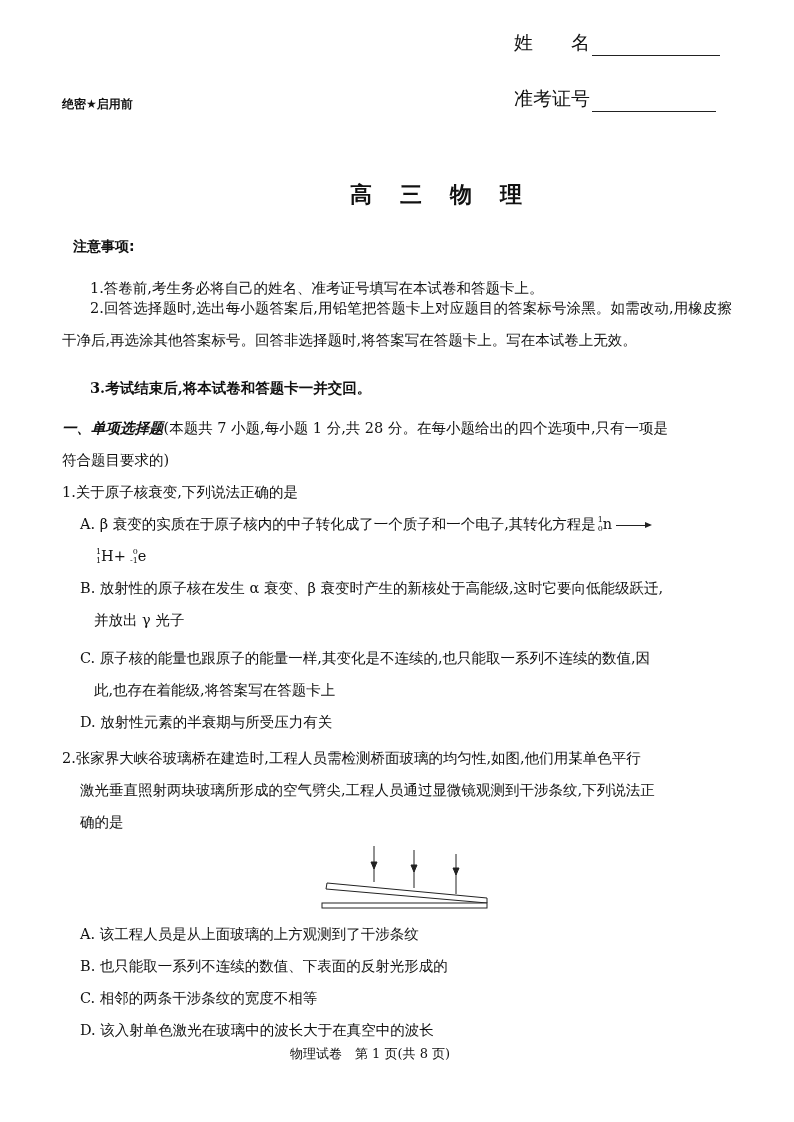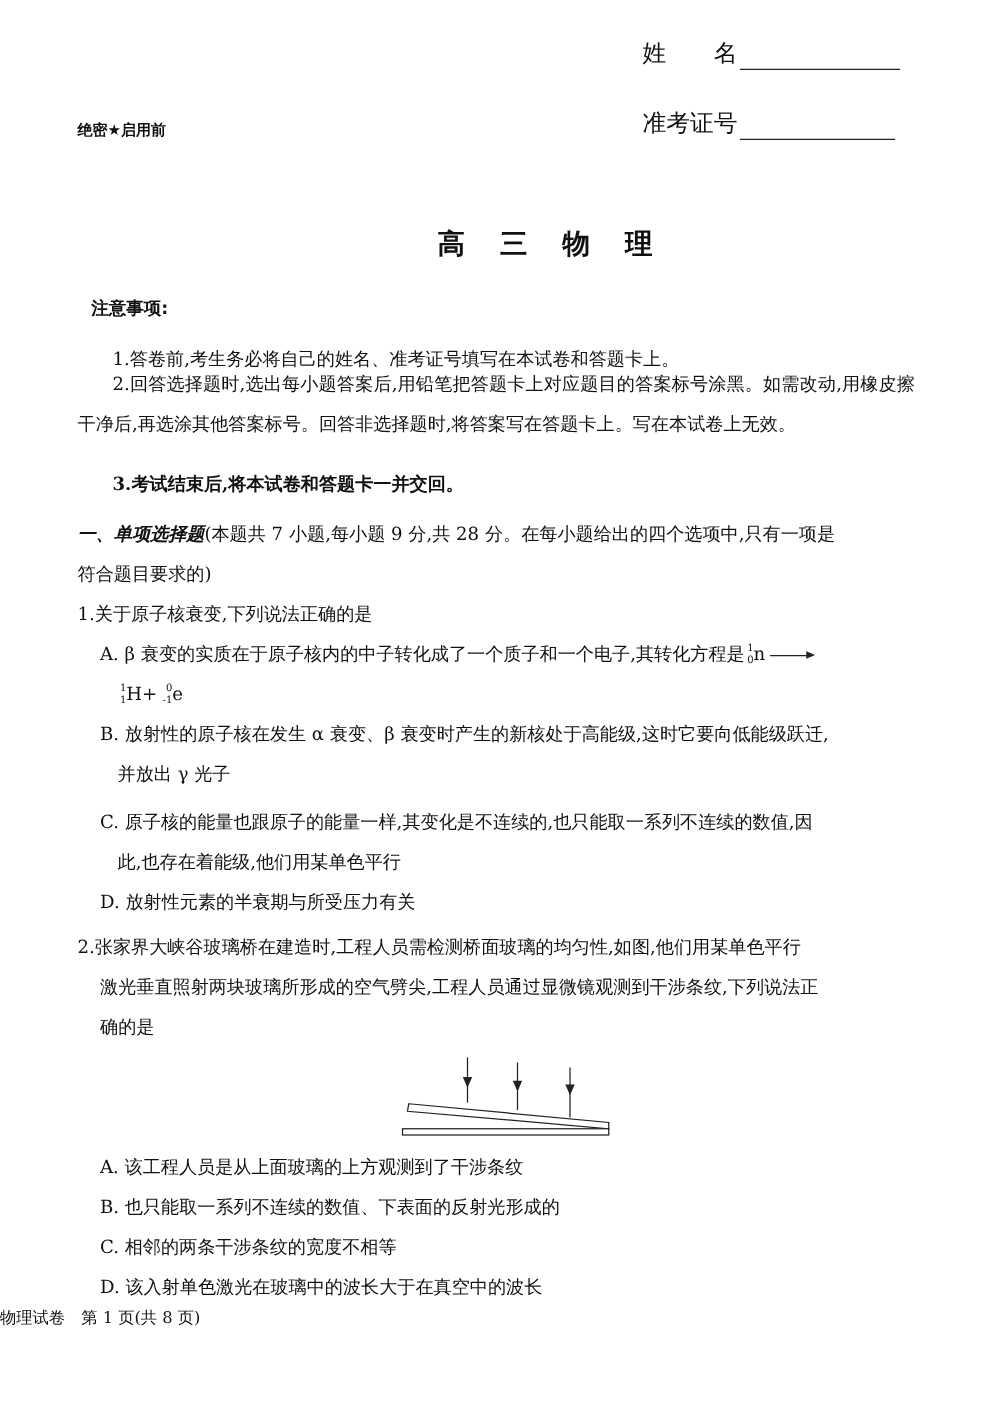--- a/index.html
+++ b/index.html
@@ -22,21 +22,21 @@
   .sec { left: 62px; top: 412px; width: 672px; }
   .sec b { font-family: "DejaVu Sans", sans-serif; font-style: italic; }
   .q { left: 62px; width: 672px; }
   .opt { left: 80px; width: 654px; }
   .opt .cont { padding-left: 14px; }
   .iso { display: inline-block; position: relative; width: 7px; height: 14px; vertical-align: middle; font-size: 8px; line-height: 8px; }
   .iso .t { position: absolute; top: -2px; right: 0; }
   .iso .b { position: absolute; top: 7px; right: 0; }
   .arrow { display: inline-block; width: 34px; border-bottom: 1px solid #222; position: relative; vertical-align: middle; margin-left: 4px; }
   .arrow::after { content: ""; position: absolute; right: -2px; top: -3px; border-left: 7px solid #222; border-top: 3px solid transparent; border-bottom: 3px solid transparent; }
-  .footer { left: 0; width: 718px; top: 1045px; text-align: left; font-size: 13px; }
+  .footer { left: 11px; width: 718px; top: 1045px; text-align: center; font-size: 13px; }
   svg { position: absolute; }
 </style>
 </head>
 <body>
 
 <div class="abs name-label">
   <span>姓</span><span class="gap"></span><span>名</span><span class="blank-line"></span>
 </div>
 <div class="abs id-label">
   <span>准考证号</span><span class="blank-line" style="width:124px"></span>
@@ -46,39 +46,39 @@
 <div class="abs title">
   <span>高</span><span>三</span><span>物</span><span>理</span>
 </div>
 
 <div class="abs notice-head">注意事项:</div>
 <div class="abs para n1">1.答卷前,考生务必将自己的姓名、准考证号填写在本试卷和答题卡上。</div>
 <div class="abs para n2">2.回答选择题时,选出每小题答案后,用铅笔把答题卡上对应题目的答案标号涂黑。如需改动,用橡皮擦干净后,再选涂其他答案标号。回答非选择题时,将答案写在答题卡上。写在本试卷上无效。</div>
 <div class="abs para n3">3.考试结束后,将本试卷和答题卡一并交回。</div>
 
 <div class="abs para sec">
-  <b>一、单项选择题</b><span>(本题共 7 小题,每小题 9 分,共 28 分。在每小题给出的四个选项中,只有一项是</span><br>
+  <b>一、单项选择题</b><span>(本题共 7 小题,每小题 1 分,共 28 分。在每小题给出的四个选项中,只有一项是</span><br>
   <span>符合题目要求的)</span>
 </div>
 
 <div class="abs para q" style="top:476px">1.关于原子核衰变,下列说法正确的是</div>
 
 <div class="abs para opt" style="top:508px">
   <span>A. β 衰变的实质在于原子核内的中子转化成了一个质子和一个电子,其转化方程是</span><span class="iso"><span class="t">1</span><span class="b">0</span></span><span>n</span><span class="arrow"></span><br>
   <span class="cont"><span class="iso"><span class="t">1</span><span class="b">1</span></span><span>H</span><span>+</span><span class="iso" style="width:12px"><span class="t">0</span><span class="b">-1</span></span><span>e</span></span>
 </div>
 
 <div class="abs para opt" style="top:572px">
   <span>B. 放射性的原子核在发生 α 衰变、β 衰变时产生的新核处于高能级,这时它要向低能级跃迁,</span><br>
   <span class="cont">并放出 γ 光子</span>
 </div>
 
 <div class="abs para opt" style="top:642px">
   <span>C. 原子核的能量也跟原子的能量一样,其变化是不连续的,也只能取一系列不连续的数值,因</span><br>
-  <span class="cont">此,也存在着能级,他们用某单色平行</span>
+  <span class="cont">此,也存在着能级,将答案写在答题卡上</span>
 </div>
 
 <div class="abs para opt" style="top:706px">D. 放射性元素的半衰期与所受压力有关</div>
 
 <div class="abs para q" style="top:742px">
   <span>2.张家界大峡谷玻璃桥在建造时,工程人员需检测桥面玻璃的均匀性,如图,他们用某单色平行</span><br>
   <span style="padding-left:18px">激光垂直照射两块玻璃所形成的空气劈尖,工程人员通过显微镜观测到干涉条纹,下列说法正</span><br>
   <span style="padding-left:18px">确的是</span>
 </div>
 

